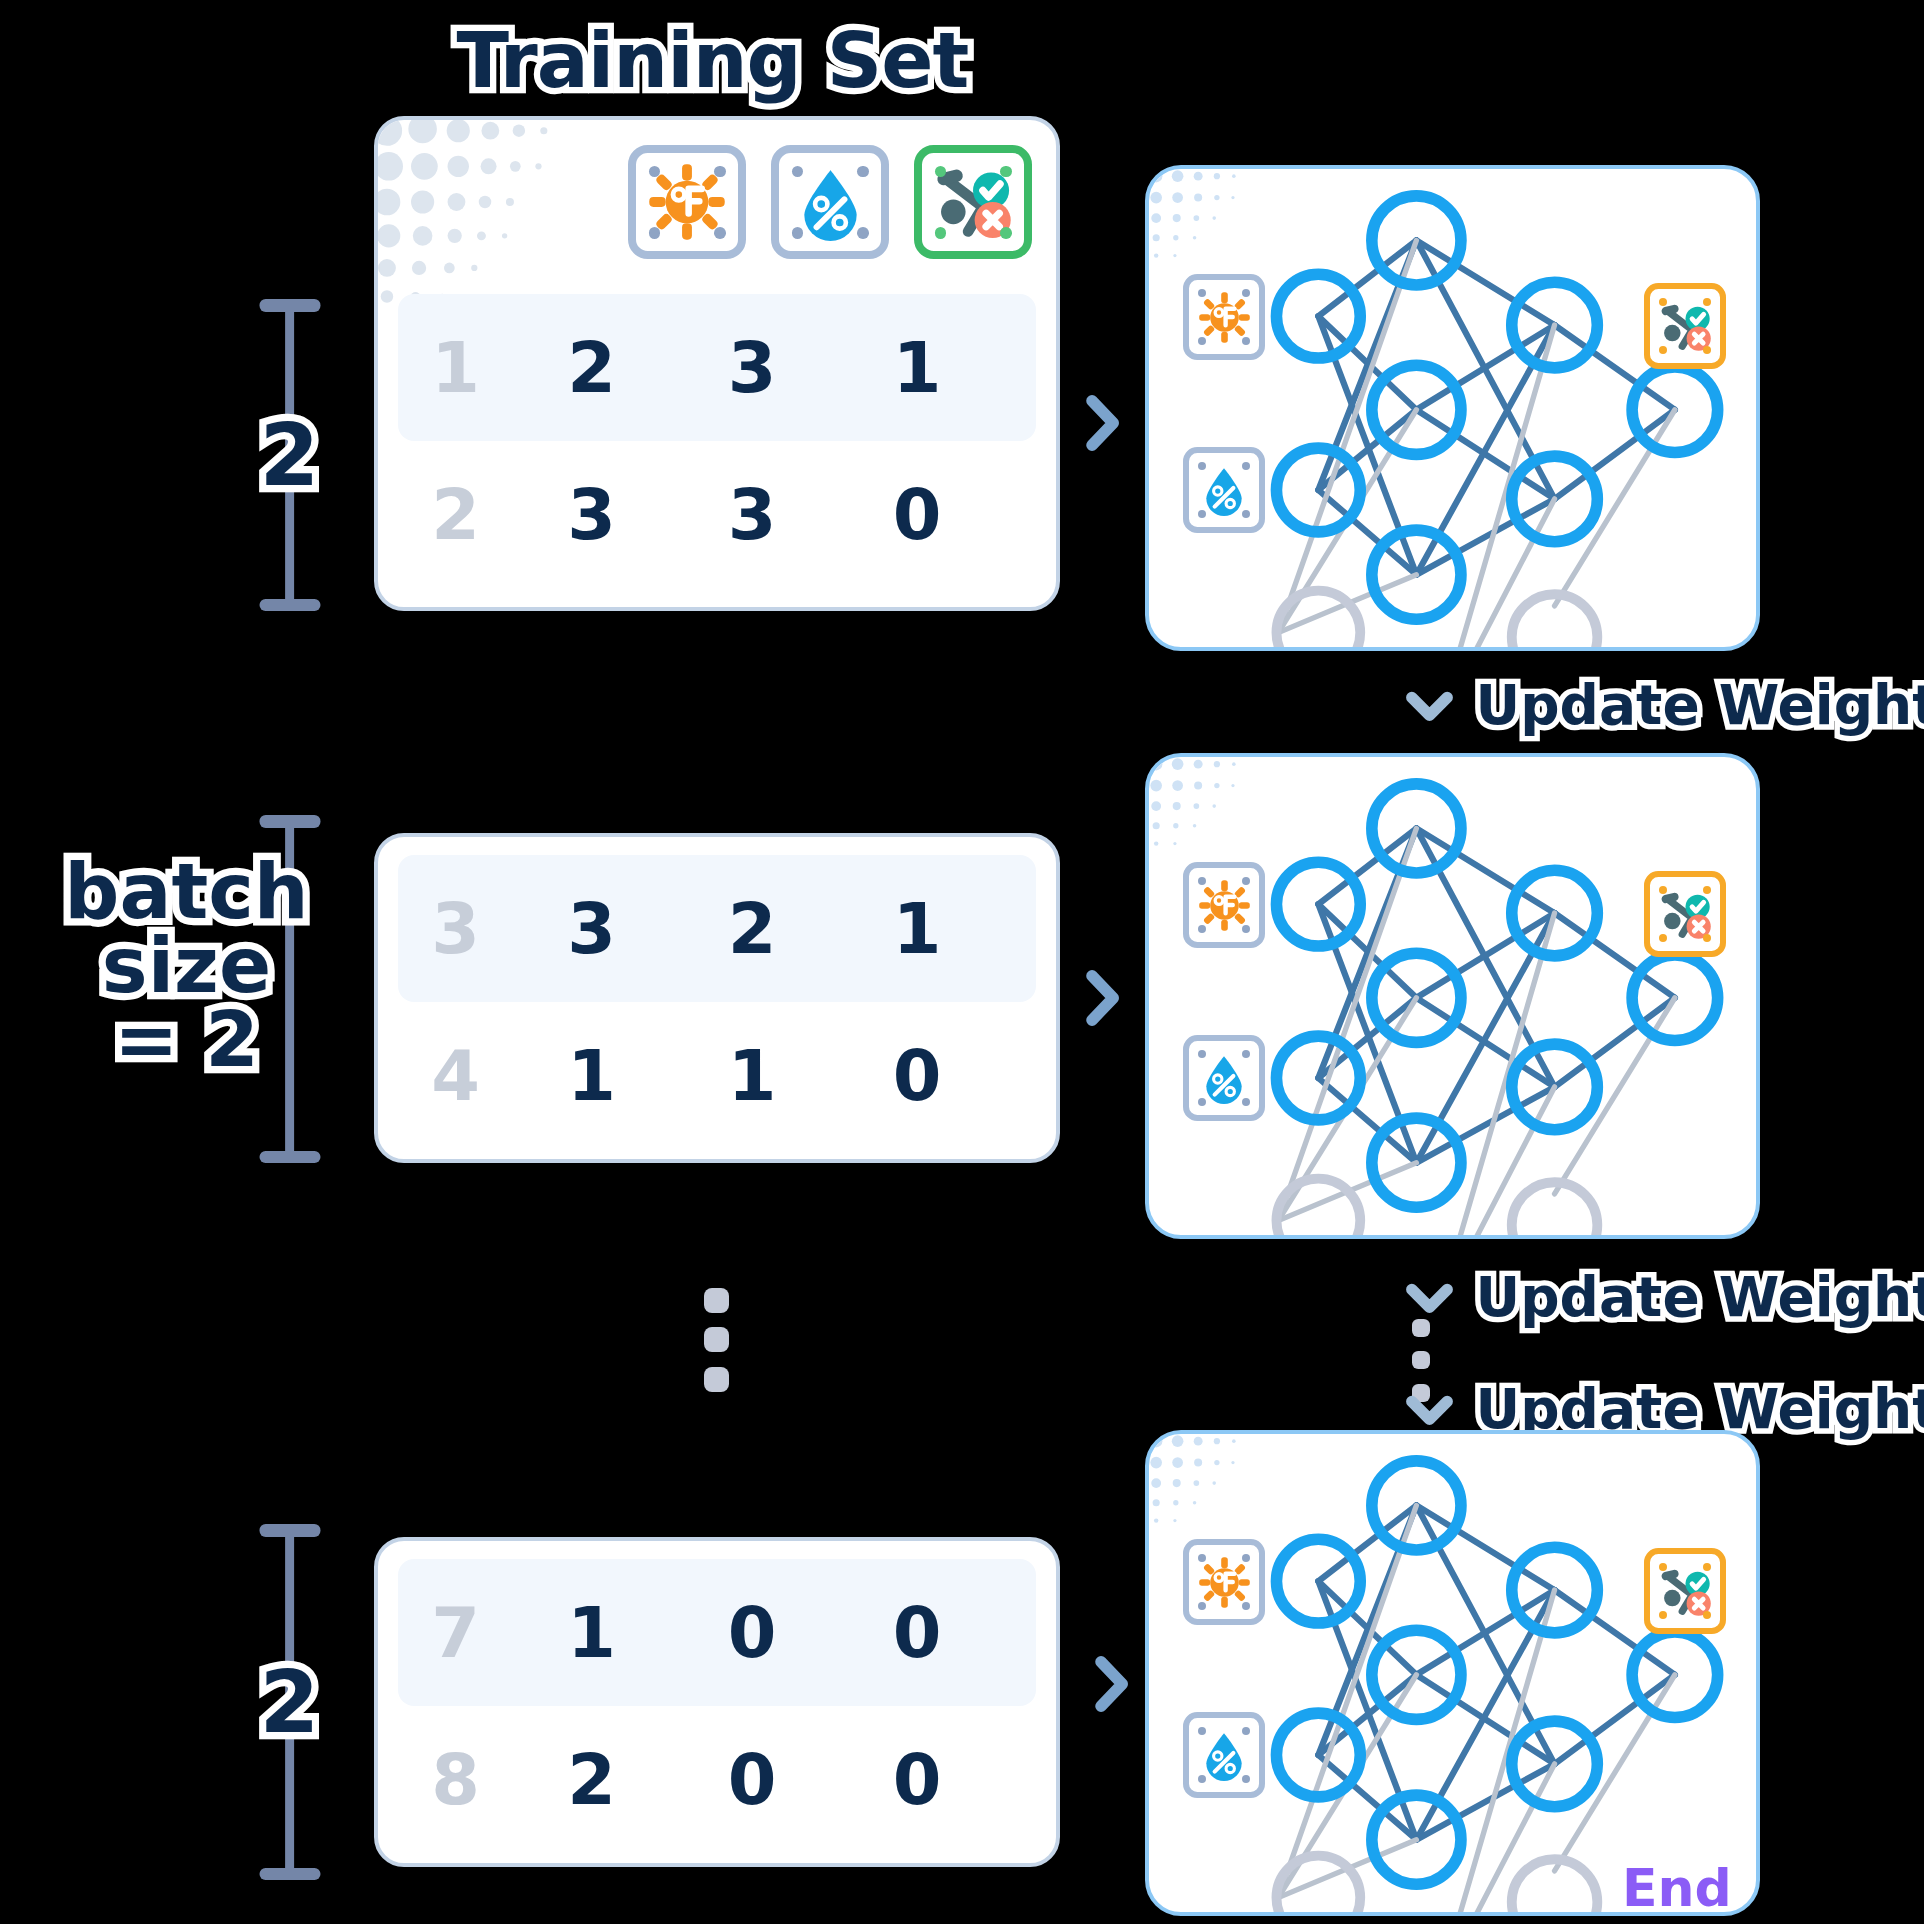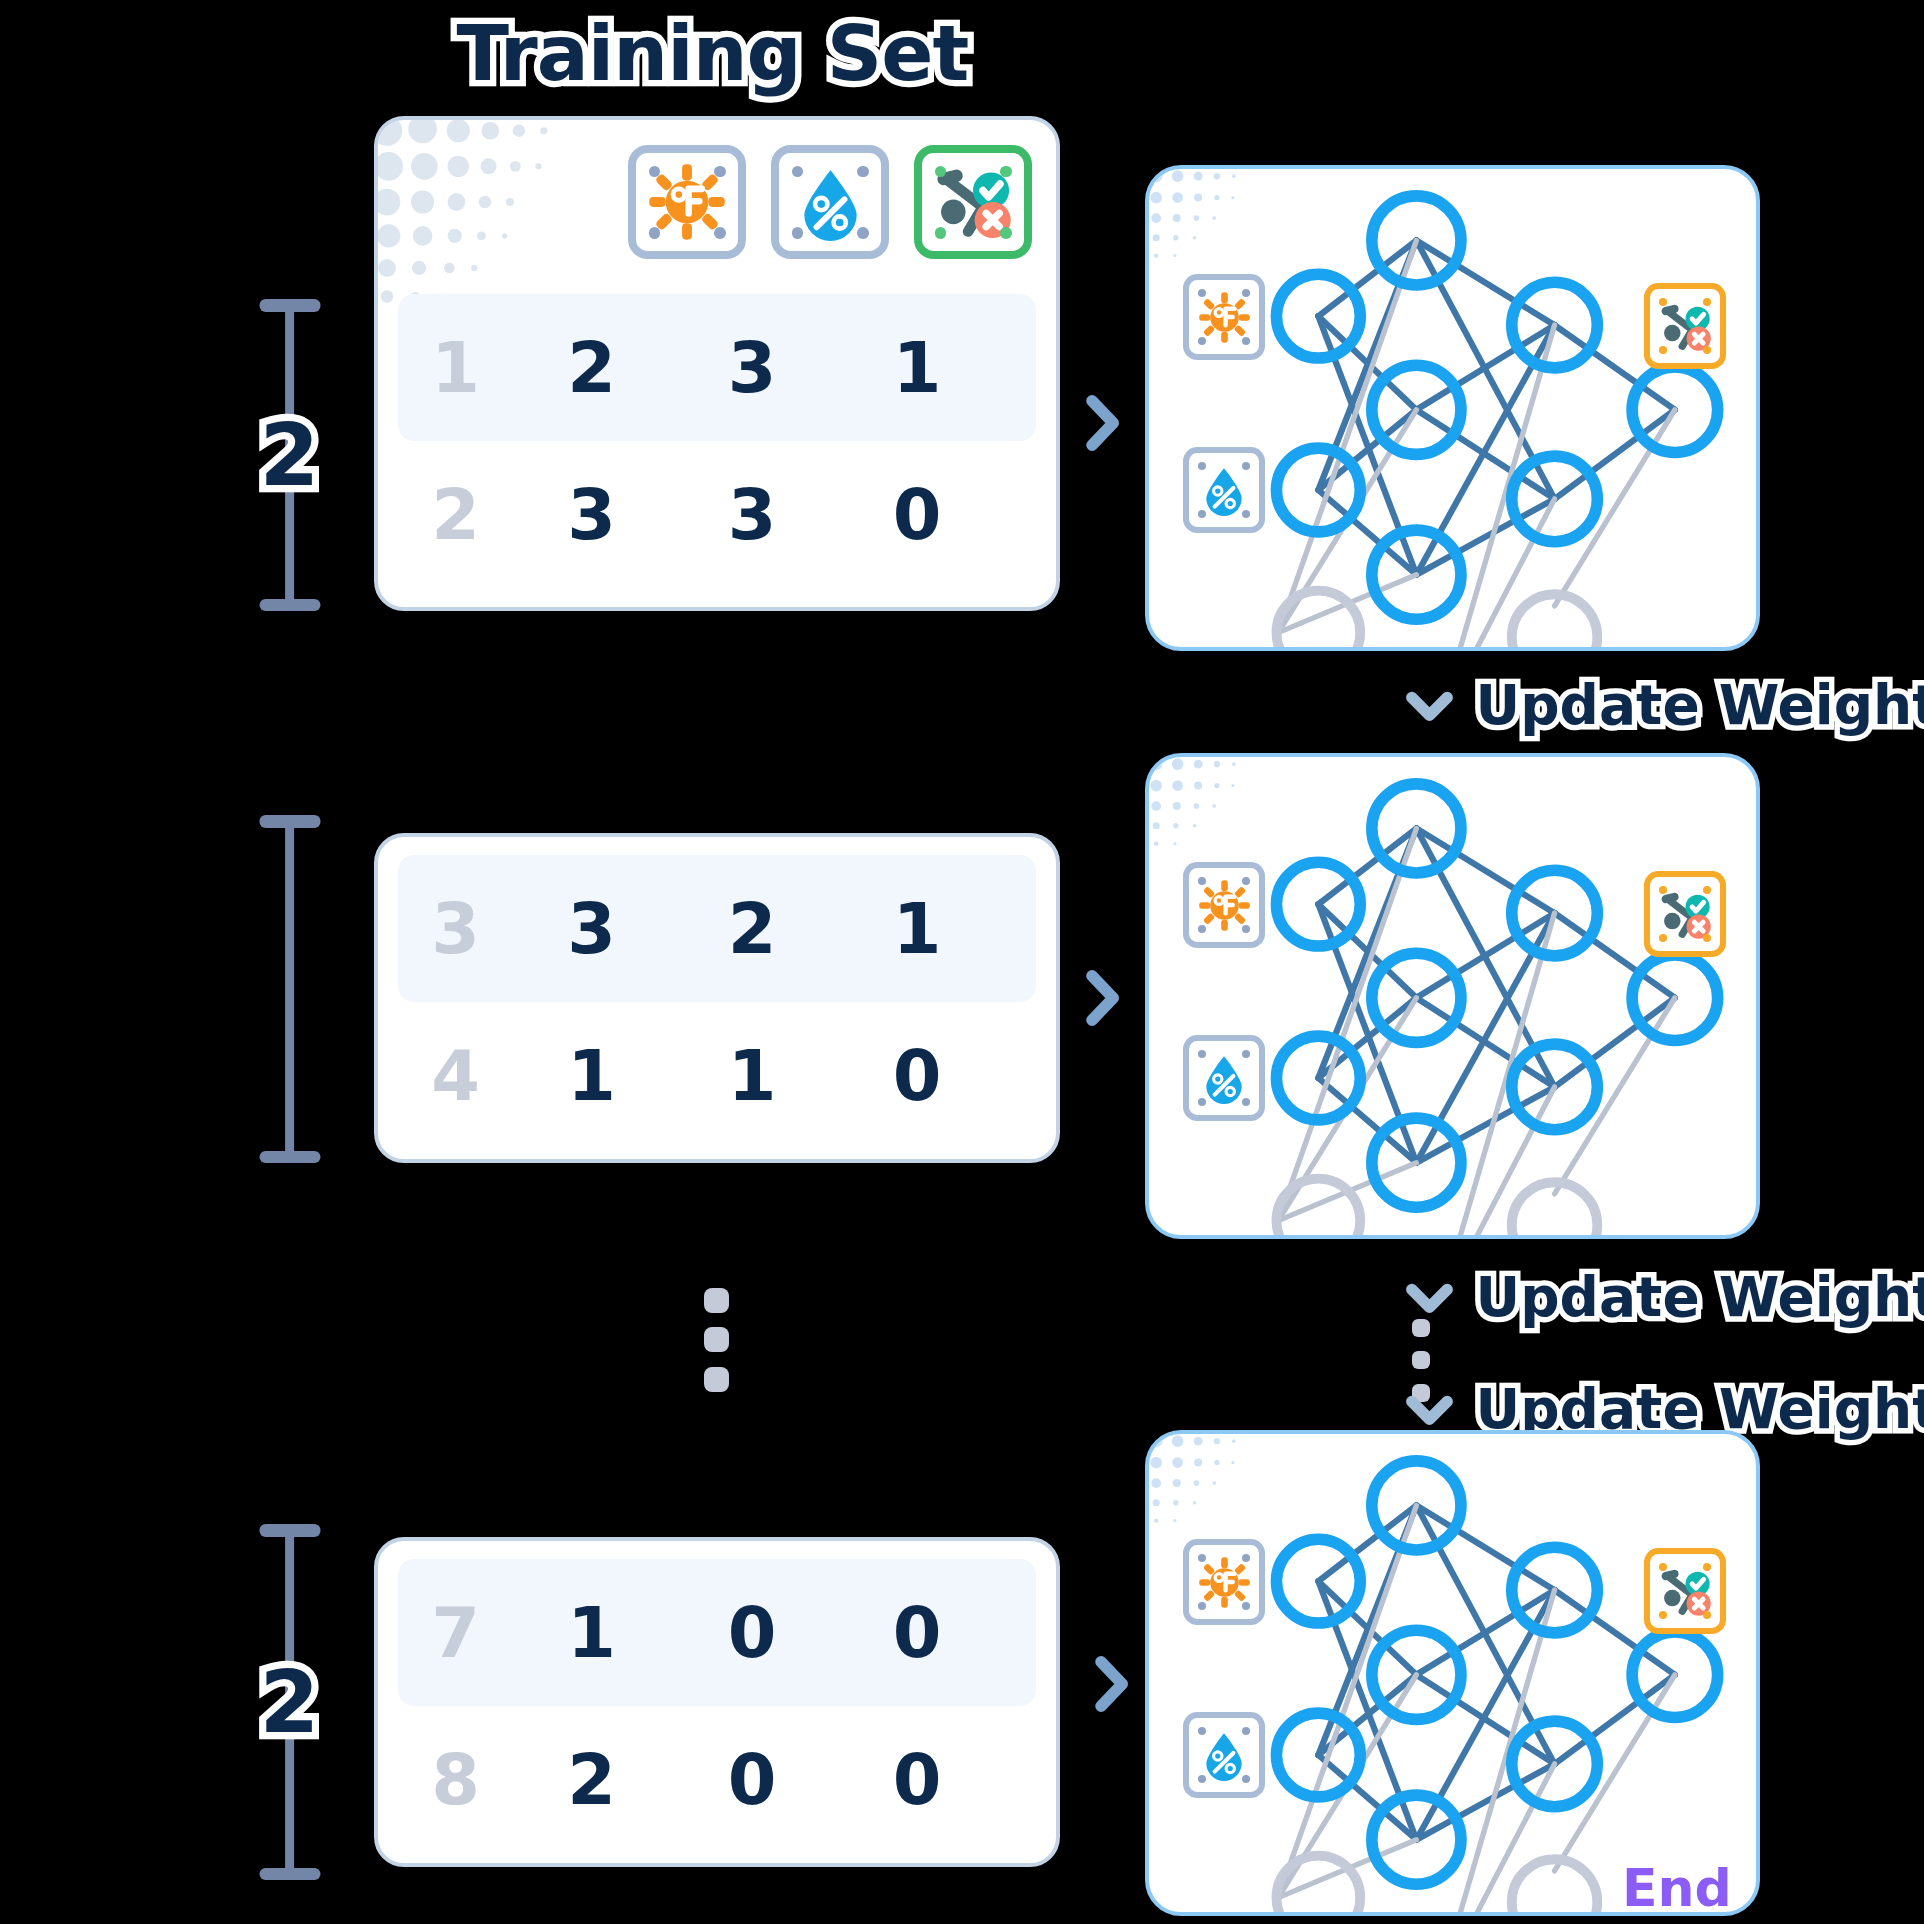--- a/index.html
+++ b/index.html
@@ -3,21 +3,21 @@
 <meta charset="utf-8">
 <style>
   * { box-sizing: border-box; margin:0; padding:0; }
   html,body { width:1925px; height:1925px; background:#000; overflow:hidden;
     font-family:"DejaVu Sans","Liberation Sans",sans-serif; }
 
   .stage { position:relative; width:1925px; height:1925px; }
 
   
   .title {
-    position:absolute; left:374px; top:9px; width:677px; text-align:center;
+    position:absolute; left:374px; top:16px; width:677px; text-align:center;
     font-size:77px; font-weight:700; color:#0d2a4d; letter-spacing:-0.9px;
     -webkit-text-stroke:12.5px #fff; paint-order:stroke fill;
   }
 
   
   .card {
     position:absolute; background:#fff; border-radius:30px;
     border:4.5px solid #c3d3e6; overflow:hidden;
   }
   .card.net { border-color:#8cc8f5; border-width:4.5px; border-radius:36px; }
@@ -323,20 +323,25 @@
       <path d="M10 13 L30 33 L50 13" stroke="#9fbbd6" stroke-width="13" fill="none" stroke-linecap="round" stroke-linejoin="round"></path>
     </svg>
     <span class="txt">Update Weights</span>
   </div>
 
   <div class="measure" style="left:236px; top:815px; height:348px;">
     <div class="bar"></div>
     <div class="cap t"></div>
     <div class="cap b"></div>
   </div>
+  <div class="bslabel" style="left:53px; top:855px; width:267px;">
+    <span>batch</span>
+    <span class="l2">size</span>
+    <span class="l3">= 2</span>
+  </div>
 
   <div class="card" style="left:374px; top:833px; width:686px; height:330px;">
     <div class="row alt" style="top:18px;">
       <div class="cell idx" style="width:116px">3</div>
       <div class="cell" style="width:156px">3</div>
       <div class="cell" style="width:165px">2</div>
       <div class="cell" style="width:165px">1</div>
     </div>
     <div class="row" style="top:165px;">
       <div class="cell idx" style="width:116px">4</div>

